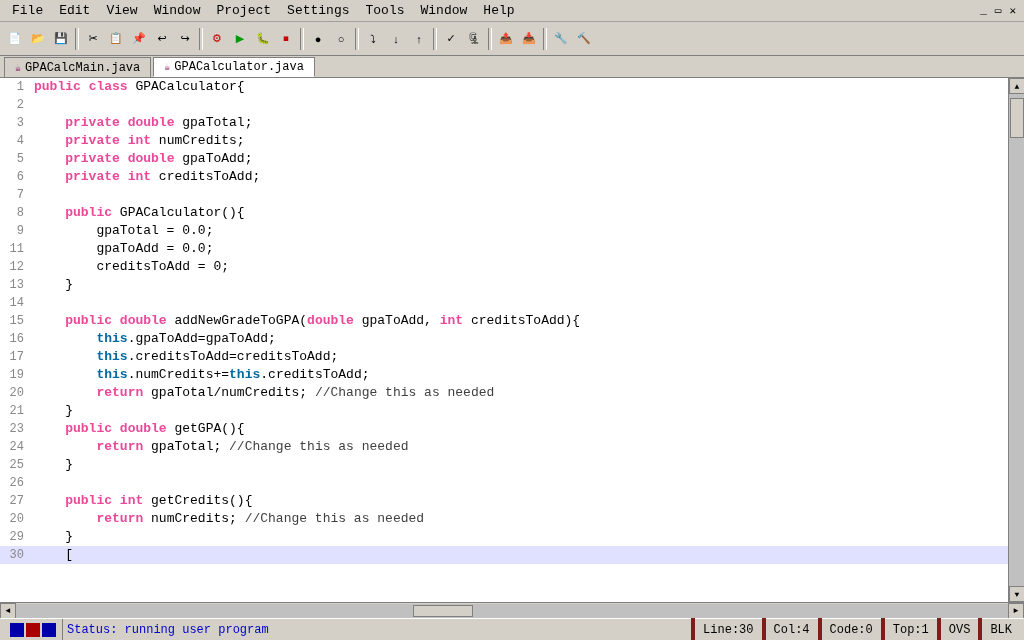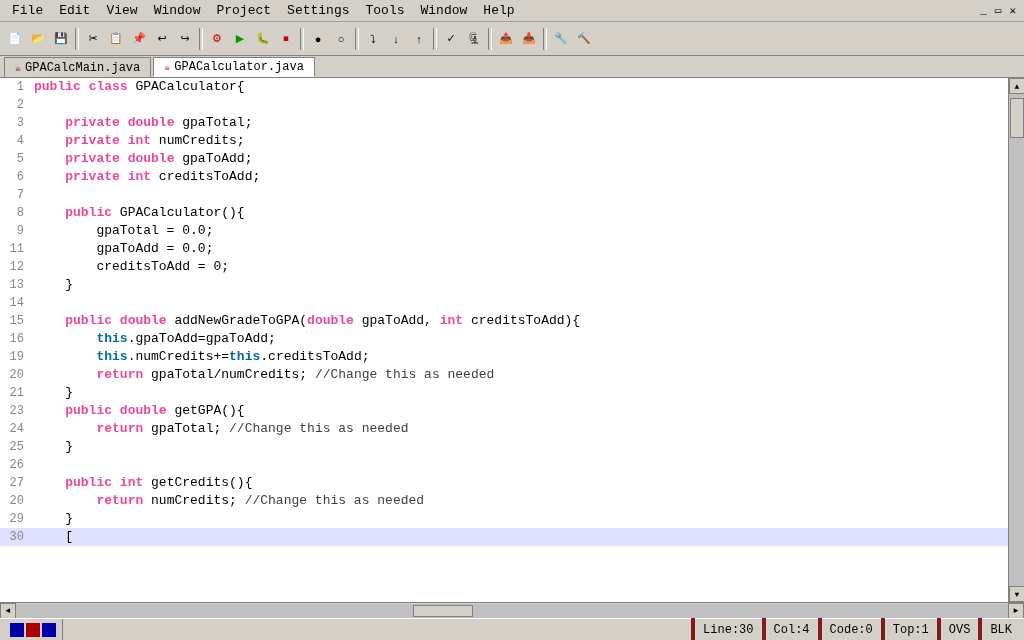--- a/index.html
+++ b/index.html
@@ -199,20 +199,24 @@
         <div class="code-line">
           <span class="line-num">15</span>
           <span class="line-content">    <span class="kw">public</span> <span class="kw">double</span> addNewGradeToGPA(<span class="kw">double</span> gpaToAdd, <span class="kw">int</span> creditsToAdd){</span>
         </div>
 
         <div class="code-line">
           <span class="line-num">16</span>
           <span class="line-content">        <span class="this-kw">this</span>.gpaToAdd=gpaToAdd;</span>
         </div>
 
+        <div class="code-line">
+          <span class="line-num">17</span>
+          <span class="line-content">        <span class="this-kw">this</span>.creditsToAdd=creditsToAdd;</span>
+        </div>
 
 
         <div class="code-line">
           <span class="line-num">19</span>
           <span class="line-content">        <span class="this-kw">this</span>.numCredits+=<span class="this-kw">this</span>.creditsToAdd;</span>
         </div>
 
         <div class="code-line">
           <span class="line-num">20</span>
           <span class="line-content">        <span class="kw">return</span> gpaTotal/numCredits; <span class="comment">//Change this as needed</span></span>
@@ -283,20 +287,21 @@
     </div>
     <div class="hs-arrow">►</div>
   </div>
 
   <div class="statusbar">
     <div class="status-section">
       <span style="display:inline-block;width:14px;height:14px;background:#0000aa;margin-right:2px;"></span>
       <span style="display:inline-block;width:14px;height:14px;background:#aa0000;margin-right:2px;"></span>
       <span style="display:inline-block;width:14px;height:14px;background:#0000aa;"></span>
     </div>
+    <span class="status-text" style="color:#0000cc; font-size:12px;">Status: running user program</span>
     <div class="status-pos">
       <span class="status-pos-item">Line:30</span>
       <span class="status-pos-item">Col:4</span>
       <span class="status-pos-item">Code:0</span>
       <span class="status-pos-item">Top:1</span>
       <span class="status-pos-item">OVS</span>
       <span class="status-pos-item">BLK</span>
     </div>
   </div>
 </div>

